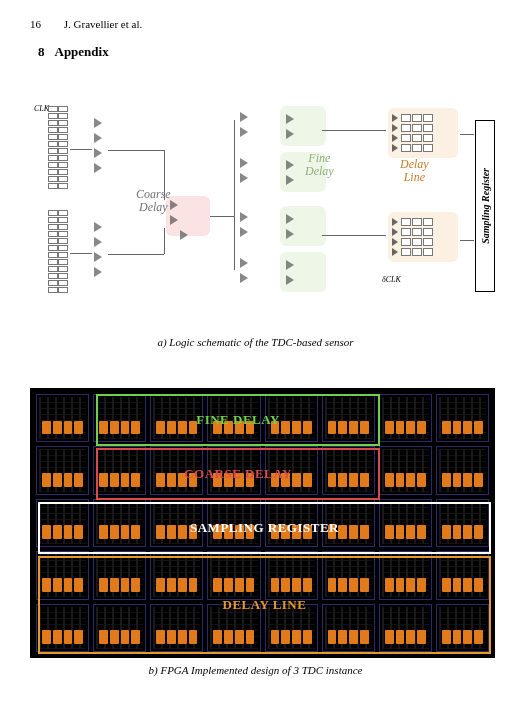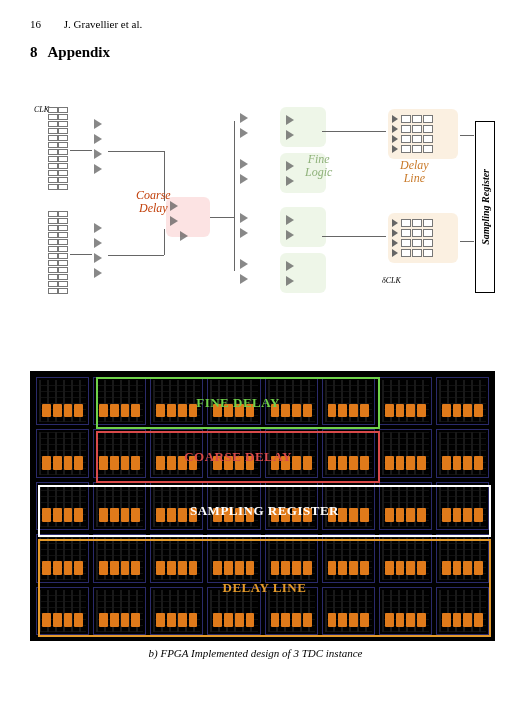--- a/index.html
+++ b/index.html
@@ -14,23 +14,23 @@
     padding: 18px 44px 20px 30px;
     box-sizing: border-box;
     width: 525px;
   }
   .runhead {
     font-size: 11px;
     margin-bottom: 14px;
   }
   .runhead .pnum { margin-right: 20px; }
   .section-title {
-    font-size: 15px;
+    font-size: 13px;
     font-weight: bold;
-    margin: 4px 0 30px 0;
+    margin: 4px 0 30px 8px;
   }
   .sectnum { margin-right: 10px; }
   .figwrap { width: 100%; margin-top: 40px; }
   .fig-caption {
     text-align: center;
     font-style: italic;
     font-size: 11px;
     margin: 6px 0 8px 0;
   }
   
@@ -42,21 +42,21 @@
     border: 0;
   }
   .ov-label {
     position: absolute;
     font-style: italic;
     font-size: 12px;
     text-align: center;
     line-height: 1.1;
     white-space: pre;
   }
-  .ov-coarse { color: #c2410c; left: 106px; top: 88px; }
+  .ov-coarse { color: #737373; left: 106px; top: 88px; }
   .ov-fine   { color: #8fb27a; left: 275px; top: 52px; }
   .ov-dline  { color: #c97a2a; left: 370px; top: 58px; }
   .clk-lbl {
     position: absolute;
     font-size: 8px;
     font-style: italic;
   }
   .clk-main { left: 4px; top: 4px; }
   .clk-delta { left: 352px; top: 175px; }
   .sampreg {
@@ -468,29 +468,30 @@
       <div class="wire hwire" style="left:180px; top:116px; width:24px"></div>
       <div class="wire vwire" style="left:204px; top:20px; height:150px"></div>
       <div class="wire hwire" style="left:292px; top:30px; width:64px"></div>
       <div class="wire hwire" style="left:292px; top:135px; width:64px"></div>
       <div class="wire hwire" style="left:430px; top:34px; width:14px"></div>
       <div class="wire hwire" style="left:430px; top:140px; width:14px"></div>
 
       <div class="ov-label ov-coarse">Coarse
 Delay</div>
       <div class="ov-label ov-fine">Fine
-Logic</div>
+Delay</div>
       <div class="ov-label ov-dline">Delay
 Line</div>
 
       <div class="sampreg">
         <span>Sampling Register</span>
       </div>
     </div>
 
+    <div class="fig-caption">a) Logic schematic of the TDC-based sensor</div>
   </div>
 
   <div class="figwrap">
     <div class="fpga">
       <div class="cellgrid">
 
         <div class="slice">
             <div class="glow">
               <i></i>
               <i></i>

